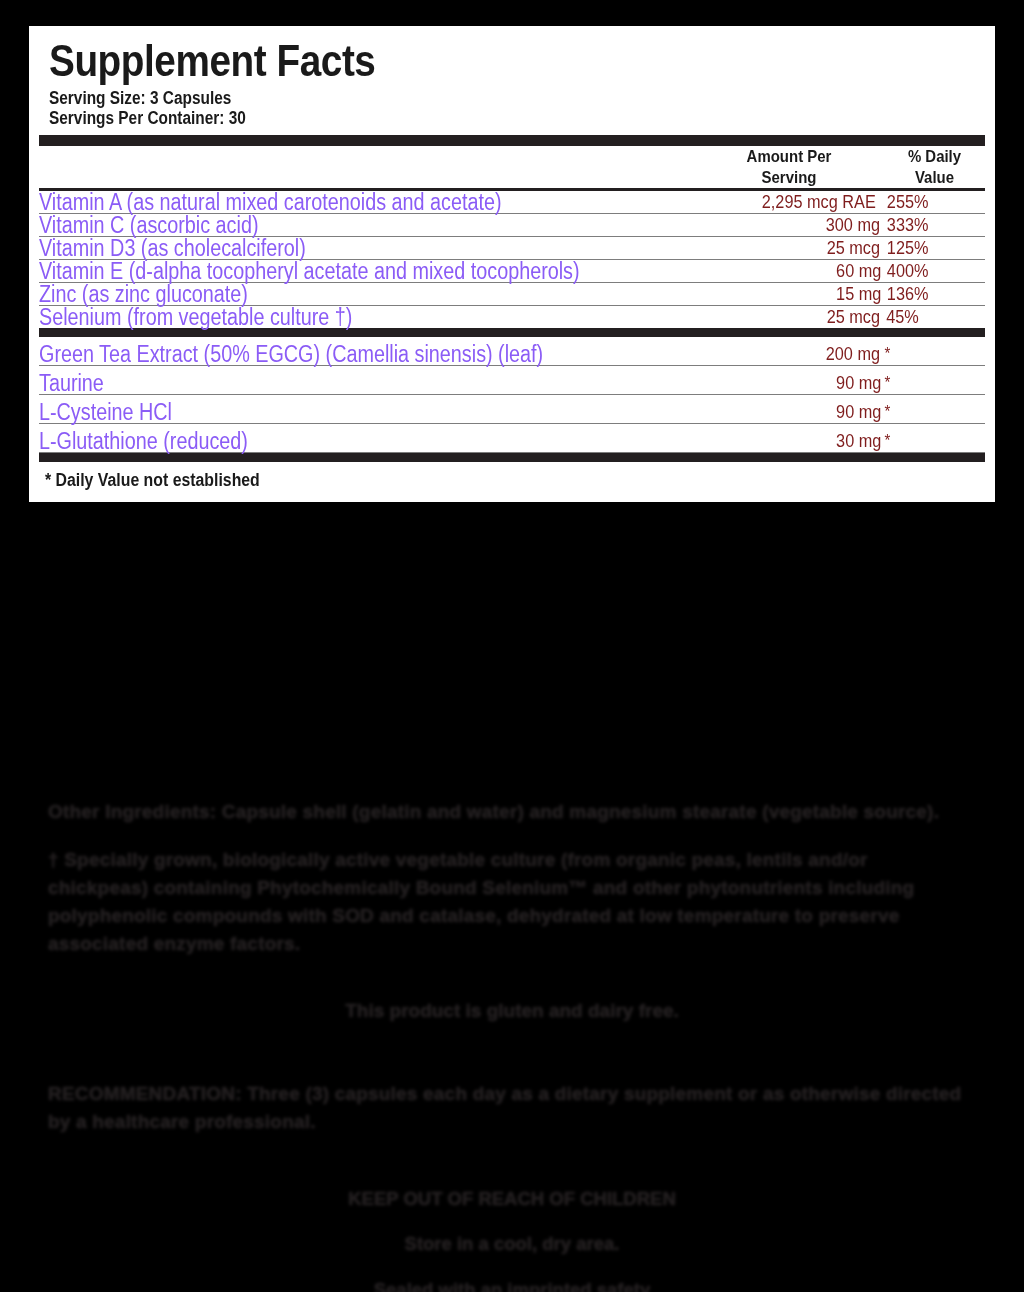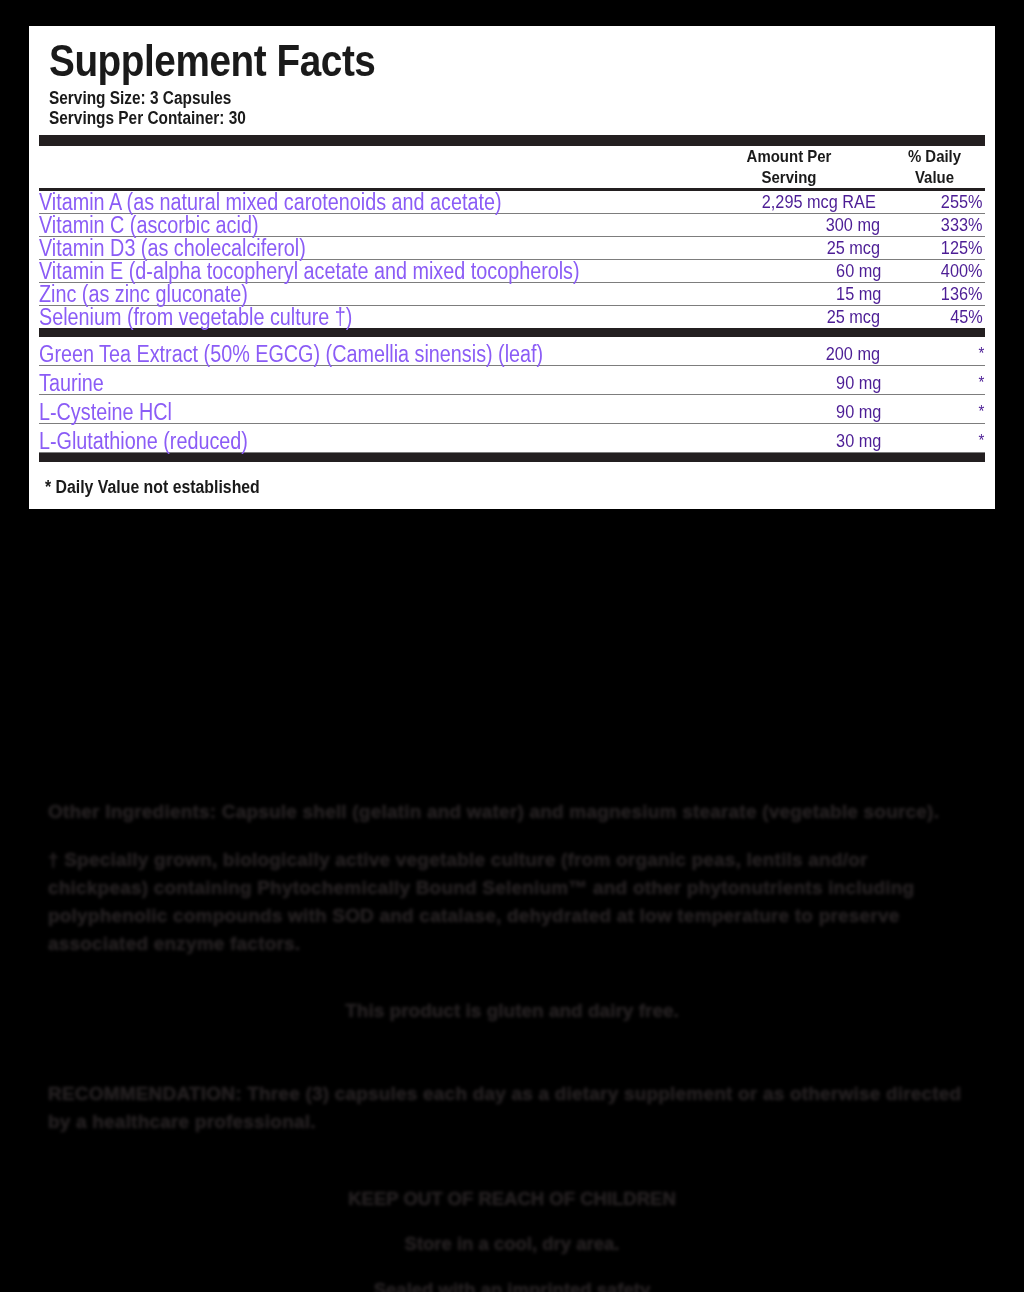--- a/index.html
+++ b/index.html
@@ -45,36 +45,36 @@
   }
   .hdr-cell span{display:block;transform:scaleX(0.88);}
 
   .nm{
     font-size:23px;line-height:22px;color:#8b5cf6;
     padding:5px 0 4px 6px;
     white-space:nowrap;
   }
   .nm span{display:inline-block;transform:scaleX(0.86);transform-origin:left center;}
   .amt{
-    font-size:18.5px;line-height:22px;color:#4c1d95;
+    font-size:18.5px;line-height:22px;color:#7f1d1d;
     text-align:right;padding:5px 18px 4px 0;white-space:nowrap;
   }
   .amt span{display:inline-block;transform:scaleX(0.88);}
   .dv{
-    font-size:18.5px;line-height:22px;color:#4c1d95;
-    text-align:right;padding:5px 10px 4px 0;white-space:nowrap;
+    font-size:18.5px;line-height:22px;color:#7f1d1d;
+    text-align:left;padding:5px 10px 4px 0;white-space:nowrap;
   }
   .dv span{display:inline-block;transform:scaleX(0.88);}
   .dv.star{font-size:17px;padding-top:6px;}
 
   .row-sep td{border-bottom:1.6px solid #7d7d7d;}
   .sec-break{height:9px;background:#231f20;}
   .footnote{
     font-size:18px;line-height:22px;font-weight:bold;color:#1a1a1a;
-    padding:14px 0 3px 6px;
+    padding:7px 0 3px 6px;
   }
   .footnote span{display:inline-block;transform:scaleX(0.88);transform-origin:left center;}
 
   
   .blur-wrap{position:absolute;left:0;top:798px;width:1024px;}
   .bl{
     color:#231f20;
     font-weight:bold;
     filter:blur(1.6px);
     -webkit-filter:blur(1.6px);

